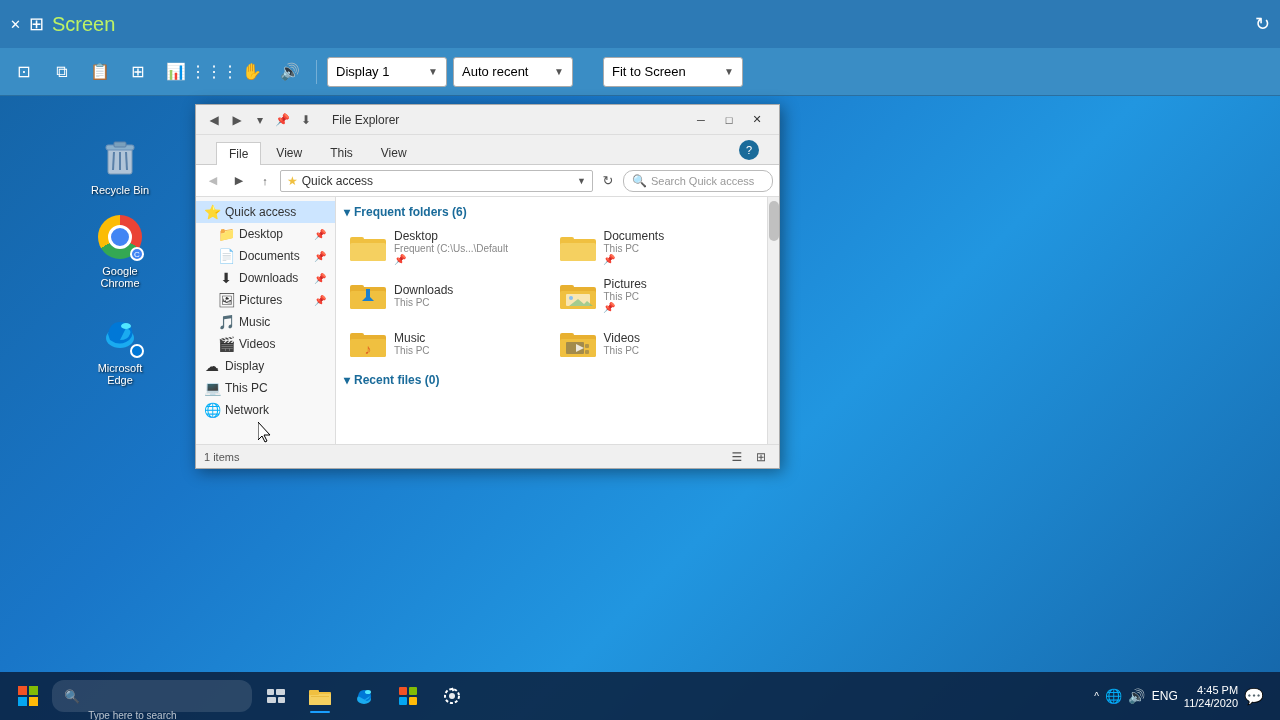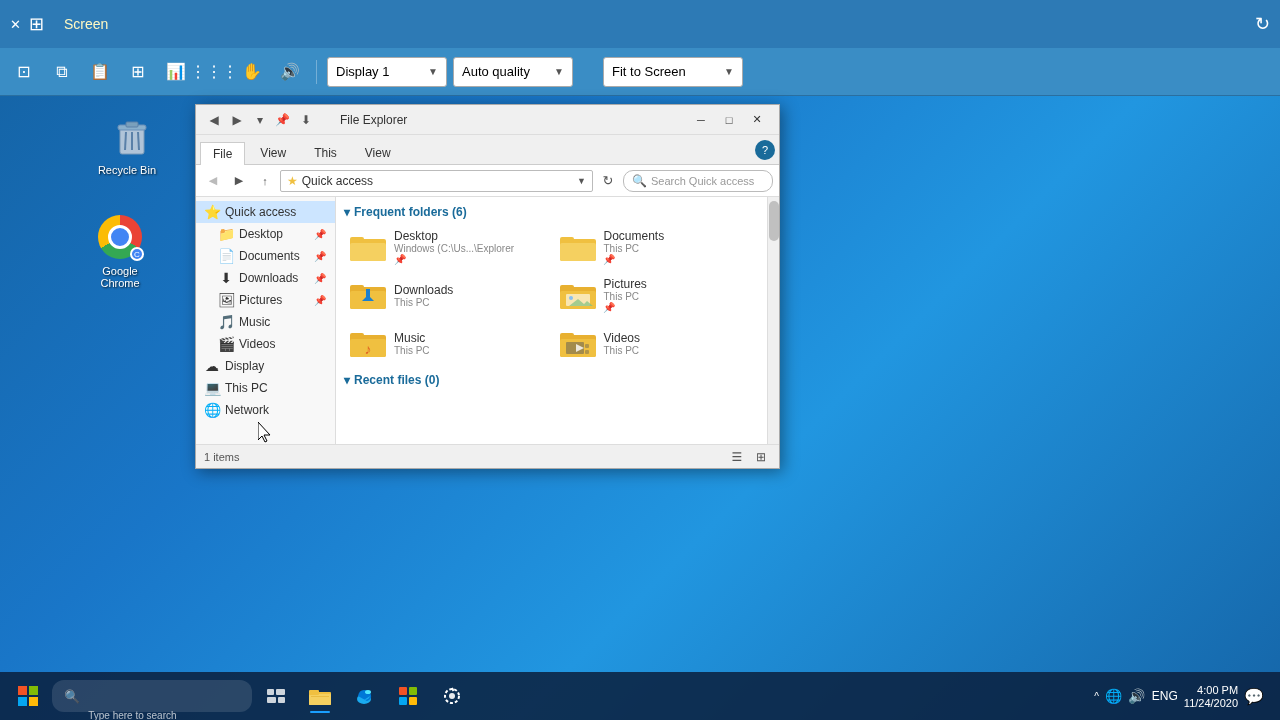--- a/index.html
+++ b/index.html
@@ -8,24 +8,24 @@
     
     .top-bar {
       height: 48px;
       background: #2d7ab5;
       display: flex;
       align-items: center;
       padding: 0 10px;
       gap: 8px;
     }
     .top-bar-title {
-      color: #fef9c3;
-      font-size: 14px;
+      color: #bef264;
+      font-size: 20px;
       font-weight: 500;
-      margin-left: 12px;
+      margin-left: 0;
       margin-right: auto;
     }
     .top-bar-icon {
       color: white;
       font-size: 18px;
       cursor: pointer;
     }
     .close-x {
       color: white;
       font-size: 13px;
@@ -146,34 +146,34 @@
       border-bottom: 1px solid #ddd;
       gap: 4px;
     }
     .fe-titlebar-icons { display: flex; gap: 3px; }
     .fe-titlebar-icon {
       width: 20px; height: 20px;
       display: flex; align-items: center; justify-content: center;
       font-size: 12px; color: #555; cursor: pointer;
       border-radius: 2px;
     }
-    .fe-title { font-size: 12px; color: #333; margin-left: 20px; flex: 1; }
+    .fe-title { font-size: 12px; color: #333; margin-left: 12px; flex: 1; }
     .fe-window-btns { display: flex; gap: 0; margin-left: auto; }
     .fe-win-btn {
       width: 28px; height: 24px;
       display: flex; align-items: center; justify-content: center;
       font-size: 11px; cursor: pointer; color: #333;
     }
 
     
     .fe-ribbon-tabs {
       display: flex;
       align-items: flex-end;
       background: #f0f0f0;
-      padding: 0 4px;
+      padding: 0 20px;
       border-bottom: 1px solid #ccc;
       height: 30px;
     }
     .fe-tab {
       padding: 4px 12px;
       font-size: 12px;
       cursor: pointer;
       color: #333;
       border: 1px solid transparent;
       border-bottom: none;
@@ -436,32 +436,32 @@
   <div class="toolbar-btn" title="Monitor">📊</div>
   <div class="toolbar-btn" title="Apps">⋮⋮⋮</div>
   <div class="toolbar-btn" title="Hand">✋</div>
   <div class="toolbar-btn" title="Volume">🔊</div>
   <div class="toolbar-separator"></div>
   <div class="toolbar-dropdown">
     <span>Display 1</span>
     <span class="arrow">▼</span>
   </div>
   <div class="toolbar-dropdown">
-    <span>Auto quality</span>
+    <span>Auto recent</span>
     <span class="arrow">▼</span>
   </div>
   <div class="toolbar-dropdown" style="min-width:140px;margin-left:24px;">
     <span>Fit to Screen</span>
     <span class="arrow">▼</span>
   </div>
 </div>
 
 <div class="desktop">
 
-  <div class="desktop-icon" style="top:12px;left:80px;align-items:flex-end;">
+  <div class="desktop-icon" style="top:32px;left:80px;">
     <div class="icon-img">
       <svg width="44" height="44" viewBox="0 0 44 44">
         <rect x="10" y="14" width="24" height="26" rx="2" fill="#b0c4d8" stroke="#7a9ab8" stroke-width="1"></rect>
         <rect x="8" y="11" width="28" height="5" rx="2" fill="#8ab0cc" stroke="#6a90b8" stroke-width="1"></rect>
         <rect x="16" y="8" width="12" height="5" rx="1" fill="#7aa0bc" stroke="#5a80a8" stroke-width="1"></rect>
         <line x1="16" y1="18" x2="15" y2="36" stroke="#5a80a8" stroke-width="2"></line>
         <line x1="22" y1="18" x2="22" y2="36" stroke="#5a80a8" stroke-width="2"></line>
         <line x1="28" y1="18" x2="29" y2="36" stroke="#5a80a8" stroke-width="2"></line>
       </svg>
     </div>
@@ -471,20 +471,32 @@
   <div class="desktop-icon" style="top:113px;left:80px;">
     <div class="icon-img" style="position:relative;">
       <div class="chrome-circle"></div>
       <div style="position:absolute;bottom:0;right:0;width:14px;height:14px;background:#4285f4;border-radius:50%;border:2px solid white;display:flex;align-items:center;justify-content:center;">
         <span style="color:white;font-size:8px;">C</span>
       </div>
     </div>
     <span class="icon-label">Google Chrome</span>
   </div>
 
+  <div class="desktop-icon" style="top:210px;left:80px;">
+    <div class="icon-img" style="position:relative;">
+      <svg width="44" height="44" viewBox="0 0 44 44">
+        <ellipse cx="22" cy="26" rx="14" ry="10" fill="#1aabf0"></ellipse>
+        <path d="M10 22 Q12 10 22 10 Q32 10 34 18 Q36 26 28 30 Q20 34 12 28" fill="#0078d7"></path>
+        <path d="M22 28 Q30 28 32 22 Q34 18 28 16" fill="#1aabf0"></path>
+        <ellipse cx="28" cy="14" rx="5" ry="3" fill="#50e6ff"></ellipse>
+      </svg>
+      <div style="position:absolute;bottom:0;right:0;width:14px;height:14px;background:#0078d7;border-radius:50%;border:2px solid white;"></div>
+    </div>
+    <span class="icon-label">Microsoft Edge</span>
+  </div>
 
   <div style="position:absolute;top:326px;left:258px;pointer-events:none;z-index:50;">
     <svg width="16" height="22" viewBox="0 0 16 22">
       <polygon points="0,0 0,18 4,14 7,20 9,19 6,13 12,13" fill="white" stroke="black" stroke-width="1"></polygon>
     </svg>
   </div>
 
   <div class="file-explorer">
 
     <div class="fe-titlebar">
@@ -587,21 +599,21 @@
           <div class="fe-folder-item">
             <div class="fe-folder-icon">
               <svg width="36" height="32" viewBox="0 0 36 32">
                 <rect x="0" y="8" width="36" height="22" rx="2" fill="#f0c040"></rect>
                 <rect x="0" y="12" width="36" height="18" rx="2" fill="#f5d060"></rect>
                 <rect x="0" y="6" width="14" height="6" rx="2" fill="#f0c040"></rect>
               </svg>
             </div>
             <div class="fe-folder-info">
               <div class="name">Desktop</div>
-              <div class="path">Windows (C:\Us...\Explorer</div>
+              <div class="path">Frequent (C:\Us...\Default</div>
               <div class="pin">📌</div>
             </div>
           </div>
 
           <div class="fe-folder-item">
             <div class="fe-folder-icon">
               <svg width="36" height="32" viewBox="0 0 36 32">
                 <rect x="0" y="8" width="36" height="22" rx="2" fill="#f0c040"></rect>
                 <rect x="0" y="12" width="36" height="18" rx="2" fill="#f5d060"></rect>
                 <rect x="0" y="6" width="14" height="6" rx="2" fill="#f0c040"></rect>
@@ -761,20 +773,20 @@
         <circle cx="9" cy="9" r="7" fill="none" stroke="white" stroke-width="2" stroke-dasharray="3 2"></circle>
       </svg>
     </div>
 
     <div class="taskbar-tray">
       <span class="tray-chevron">^</span>
       <span class="tray-icon">🌐</span>
       <span class="tray-icon">🔊</span>
       <span class="tray-lang">ENG</span>
       <div class="tray-clock">
-        <span>4:00 PM</span>
+        <span>4:45 PM</span>
         <span>11/24/2020</span>
       </div>
       <span class="tray-notification">💬</span>
     </div>
   </div>
 
 </div>
 
 </body></html>

